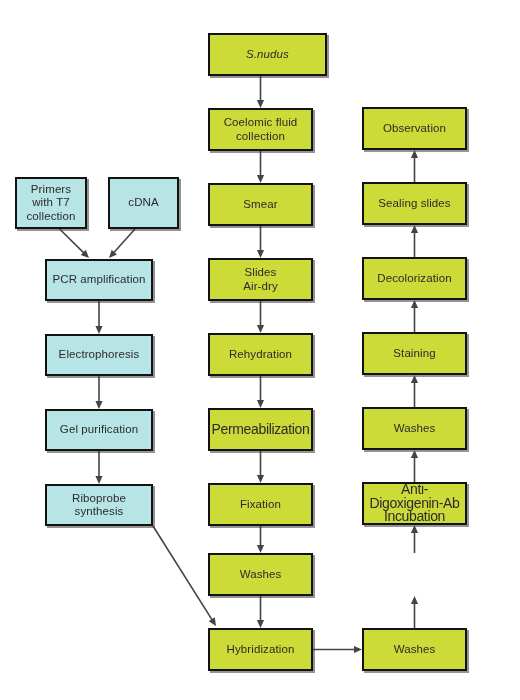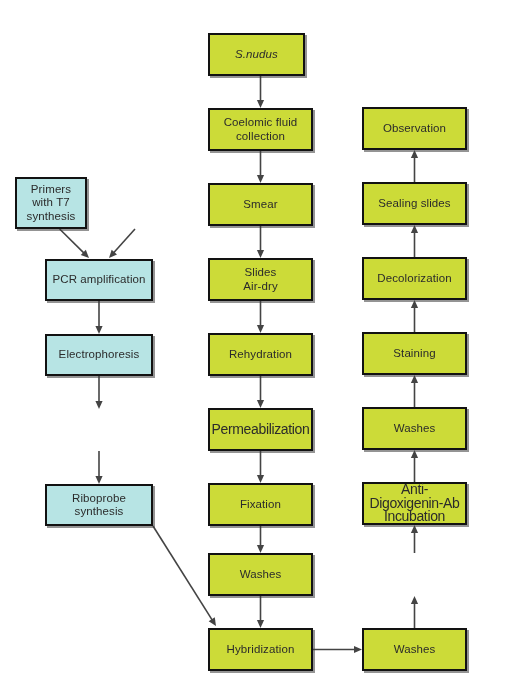--- a/index.html
+++ b/index.html
@@ -105,26 +105,28 @@
       <polygon points="414.50,375.00 410.90,383.00 418.10,383.00" fill="#444444"></polygon>
       <line x1="414.5" y1="332" x2="414.5" y2="307" stroke="#444444" stroke-width="1.6"></line>
       <polygon points="414.50,300.00 410.90,308.00 418.10,308.00" fill="#444444"></polygon>
       <line x1="414.5" y1="257" x2="414.5" y2="232" stroke="#444444" stroke-width="1.6"></line>
       <polygon points="414.50,225.00 410.90,233.00 418.10,233.00" fill="#444444"></polygon>
       <line x1="414.5" y1="182" x2="414.5" y2="157" stroke="#444444" stroke-width="1.6"></line>
       <polygon points="414.50,150.00 410.90,158.00 418.10,158.00" fill="#444444"></polygon>
     </svg>
 <div class="node blue" style="left: 15px; top: 177px; width: 72px; height: 52px;"><span class="label">Primers
 with T7
-synthesis</span></div>
+collection</span></div>
+    <div class="node blue" style="left: 108px; top: 177px; width: 71px; height: 52px;"><span class="label">cDNA</span></div>
     <div class="node blue" style="left: 45px; top: 259px; width: 108px; height: 42px;"><span class="label">PCR amplification</span></div>
     <div class="node blue" style="left: 45px; top: 334px; width: 108px; height: 42px;"><span class="label">Electrophoresis</span></div>
+    <div class="node blue" style="left: 45px; top: 409px; width: 108px; height: 42px;"><span class="label">Gel purification</span></div>
     <div class="node blue" style="left: 45px; top: 484px; width: 108px; height: 42px;"><span class="label">Riboprobe
 synthesis</span></div>
-    <div class="node green italic" style="left: 208px; top: 33px; width: 97px; height: 43px;"><span class="label">S.nudus</span></div>
+    <div class="node green italic" style="left: 208px; top: 33px; width: 119px; height: 43px;"><span class="label">S.nudus</span></div>
     <div class="node green" style="left: 208px; top: 108px; width: 105px; height: 43px; align-items: center;"><span class="label">Coelomic fluid
 collection</span></div>
     <div class="node green" style="left: 208px; top: 183px; width: 105px; height: 43px;"><span class="label">Smear</span></div>
     <div class="node green" style="left: 208px; top: 258px; width: 105px; height: 43px;"><span class="label">Slides
 Air-dry</span></div>
     <div class="node green" style="left: 208px; top: 333px; width: 105px; height: 43px;"><span class="label">Rehydration</span></div>
     <div class="node green tight" style="left: 208px; top: 408px; width: 105px; height: 43px;"><span class="label">Permeabilization</span></div>
     <div class="node green" style="left: 208px; top: 483px; width: 105px; height: 43px;"><span class="label">Fixation</span></div>
     <div class="node green" style="left: 208px; top: 553px; width: 105px; height: 43px;"><span class="label">Washes</span></div>
     <div class="node green" style="left: 208px; top: 628px; width: 105px; height: 43px; justify-content: flex-end;"><span class="label">Hybridization</span></div>

